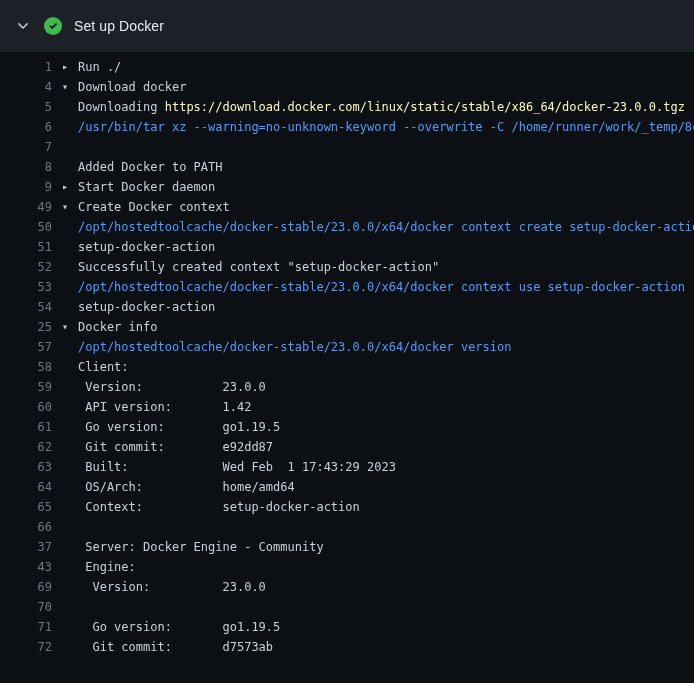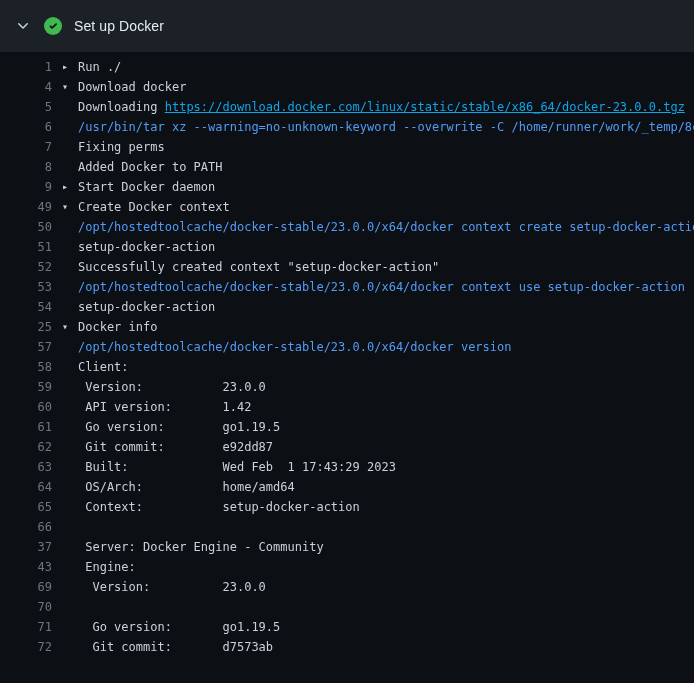--- a/index.html
+++ b/index.html
@@ -69,22 +69,21 @@
   }
   .row .content {
     flex: 1 1 auto;
     color: #c9d1d9;
     white-space: pre;
     overflow: hidden;
   }
   .row.group { cursor: pointer; }
   .row .content.command { color: var(--command-blue, #539bf5); }
   .row .content .link {
-    color: #0ea5e9;
-    text-decoration: underline;
+    color: #fef9c3;
     cursor: pointer;
   }
 </style>
 </head>
 <body>
 
 <div class="screen">
 
   <div class="step-header">
     <span class="chev">
@@ -99,21 +98,21 @@
       </svg>
     </span>
     <span class="title">Set up Docker</span>
   </div>
 
   <div class="log-area">
       <div class="row group"><span class="num">1</span><span class="arrow">▸</span><span class="content">Run ./</span></div>
       <div class="row group"><span class="num">4</span><span class="arrow">▾</span><span class="content">Download docker</span></div>
       <div class="row"><span class="num">5</span><span class="arrow"></span><span class="content"><span class="">Downloading </span><span class="link">https://download.docker.com/linux/static/stable/x86_64/docker-23.0.0.tgz</span></span></div>
       <div class="row"><span class="num">6</span><span class="arrow"></span><span class="content command">/usr/bin/tar xz --warning=no-unknown-keyword --overwrite -C /home/runner/work/_temp/8c93</span></div>
-      <div class="row"><span class="num">7</span><span class="arrow"></span><span class="content">Fixing perms</span></div>
+      <div class="row"><span class="num">7</span><span class="arrow"></span></div>
       <div class="row"><span class="num">8</span><span class="arrow"></span><span class="content">Added Docker to PATH</span></div>
       <div class="row group"><span class="num">9</span><span class="arrow">▸</span><span class="content">Start Docker daemon</span></div>
       <div class="row group"><span class="num">49</span><span class="arrow">▾</span><span class="content">Create Docker context</span></div>
       <div class="row"><span class="num">50</span><span class="arrow"></span><span class="content command">/opt/hostedtoolcache/docker-stable/23.0.0/x64/docker context create setup-docker-action </span></div>
       <div class="row"><span class="num">51</span><span class="arrow"></span><span class="content">setup-docker-action</span></div>
       <div class="row"><span class="num">52</span><span class="arrow"></span><span class="content">Successfully created context "setup-docker-action"</span></div>
       <div class="row"><span class="num">53</span><span class="arrow"></span><span class="content command">/opt/hostedtoolcache/docker-stable/23.0.0/x64/docker context use setup-docker-action</span></div>
       <div class="row"><span class="num">54</span><span class="arrow"></span><span class="content">setup-docker-action</span></div>
       <div class="row group"><span class="num">25</span><span class="arrow">▾</span><span class="content">Docker info</span></div>
       <div class="row"><span class="num">57</span><span class="arrow"></span><span class="content command">/opt/hostedtoolcache/docker-stable/23.0.0/x64/docker version</span></div>

